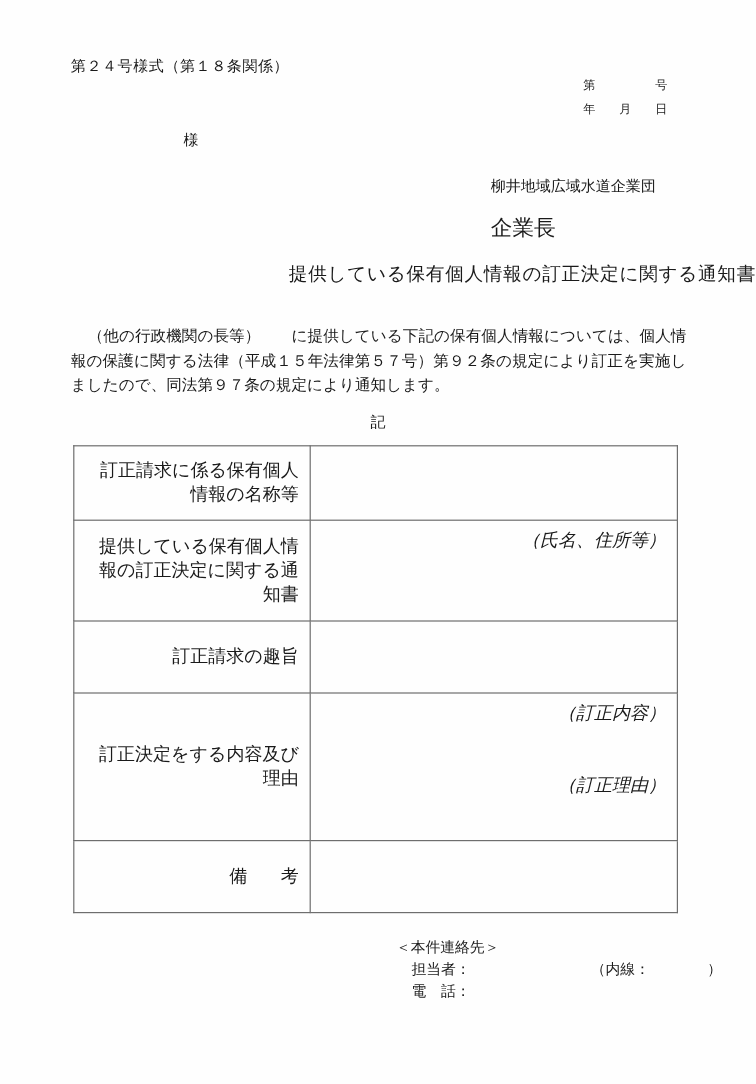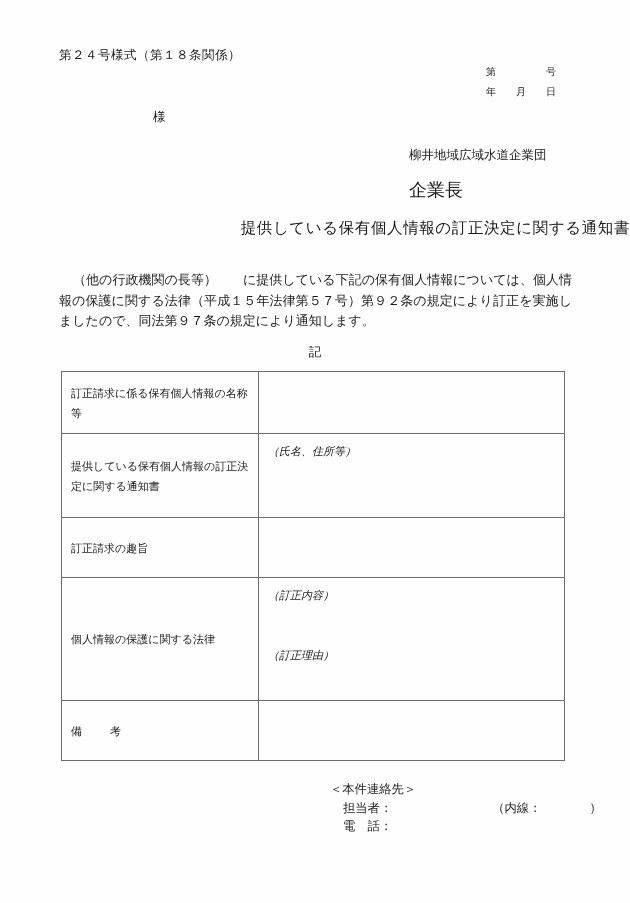--- a/index.html
+++ b/index.html
@@ -110,24 +110,25 @@
   .form-table {
     position: absolute;
     left: 61px;
     top: 371px;
     width: 504px;
     border-collapse: collapse;
     table-layout: fixed;
   }
   .form-table td {
     border: 1px solid #6e6e6e;
-    font-size: 11px;
+    font-size: 15px;
     line-height: 20px;
     vertical-align: middle;
     padding: 0 9px;
+    text-align: right;
   }
   .form-table td.label {
     width: 178px;
   }
   .form-table td.value {
     vertical-align: top;
     padding-top: 7px;
     font-style: italic;
   }
 
@@ -198,21 +199,21 @@
       </tr>
       <tr class="row-2">
         <td class="label mid">提供している保有個人情報の訂正決定に関する通知書</td>
         <td class="value">（氏名、住所等）</td>
       </tr>
       <tr class="row-3">
         <td class="label">訂正請求の趣旨</td>
         <td class="value"></td>
       </tr>
       <tr class="row-4">
-        <td class="label">個人情報の保護に関する法律</td>
+        <td class="label">訂正決定をする内容及び理由</td>
         <td class="value">
           <span>（訂正内容）</span>
           <span class="spacer-line"></span>
           <span>（訂正理由）</span>
         </td>
       </tr>
       <tr class="row-5">
         <td class="label"><span>備</span><span class="wide-space"></span><span>考</span></td>
         <td class="value"></td>
       </tr>

